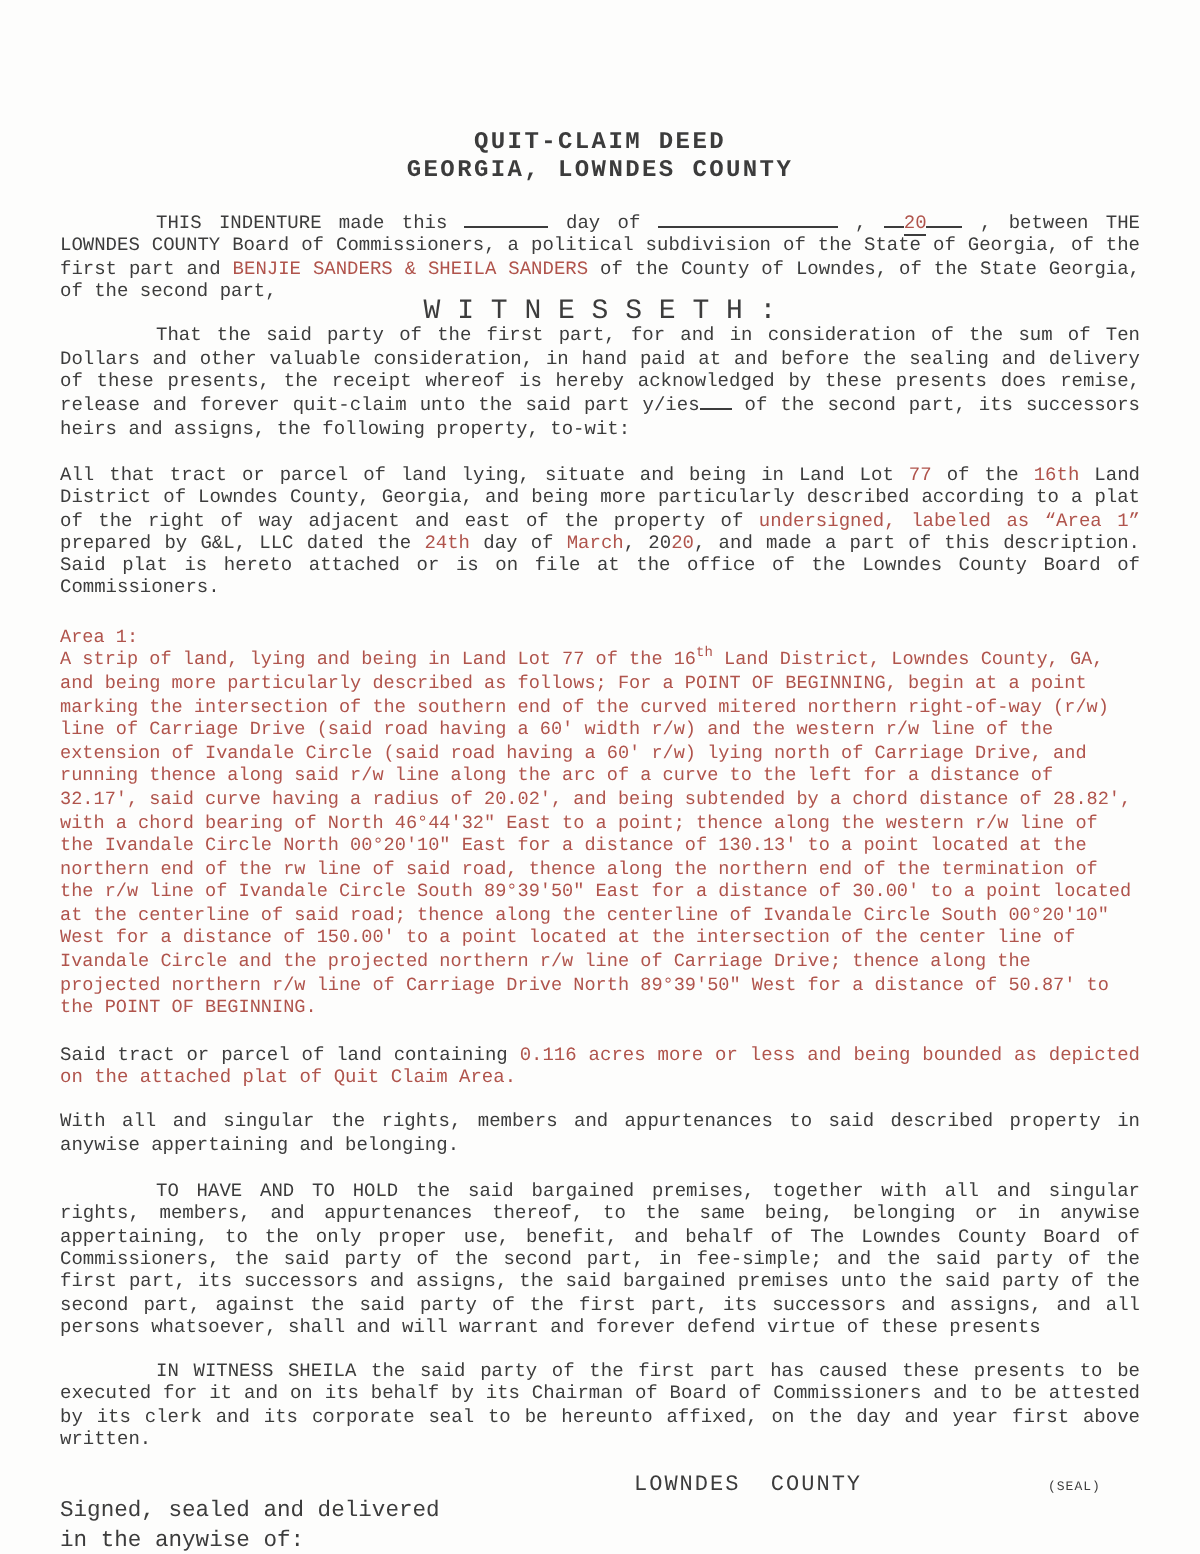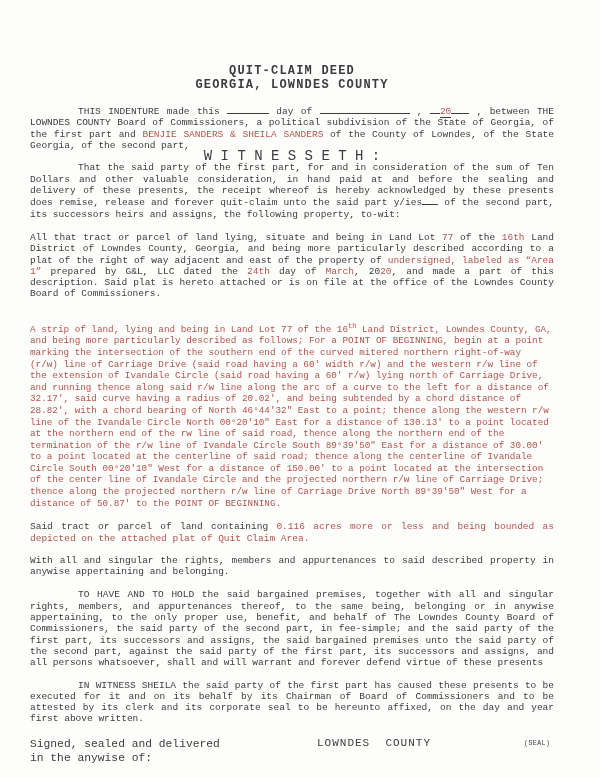--- a/index.html
+++ b/index.html
@@ -3,44 +3,44 @@
 <meta charset="utf-8">
 <style>
   :root { --ink:#3c3c3c; --red:#b0544c; --paper:#fdfdfc; }
   * { margin:0; padding:0; box-sizing:border-box; }
   html,body { width:600px; }
   body {
     width:600px; height:777px; background:var(--paper);
     font-family:"Liberation Mono","DejaVu Sans Mono",monospace;
     color:var(--ink); overflow:hidden;
   }
-  .page { width:600px; height:741px; padding:64px 46px 0 30px; }
+  .page { width:600px; height:741px; padding:64px 30px 0 30px; }
   .title-block { text-align:center; margin-bottom:13px; }
   .title-line {
     font-size:12px; line-height:14px; font-weight:bold; letter-spacing:1.2px;
   }
   .para {
     font-size:9.5px; line-height:11.3px; text-align:justify;
   }
   .indent { text-indent:48px; }
   .center-line { text-align:center; font-size:14px; line-height:11.3px; }
   .mb0 { margin-bottom:0; }
   .mb11 { margin-bottom:11px; }
   .mb12 { margin-bottom:12px; }
-  .mb13 { margin-bottom:24px; }
+  .mb13 { margin-bottom:13px; }
   .red-para {
     font-size:9.3px; line-height:11.6px; text-align:left; color:var(--red);
   }
   .c-red { color:var(--red); }
   .u { }
   .bu { border-bottom:1px solid var(--ink); }
   .blank { display:inline-block; border-bottom:1px solid var(--ink); height:9px; vertical-align:baseline; }
   sup { font-size:7px; line-height:0; }
   .footer { position:relative; height:34px; margin-top:12px; }
-  .footer-left { position:absolute; left:0; top:0; font-size:11.3px; line-height:14.5px; }
+  .footer-left { position:absolute; left:0; top:12px; font-size:11.3px; line-height:14.5px; }
   .footer-county { position:absolute; left:287px; top:0; font-size:11px; letter-spacing:1px; white-space:pre; }
   .footer-seal { position:absolute; left:494px; top:3px; font-size:6.5px; letter-spacing:0.5px; }
 </style>
 </head>
 <body>
 
 <div class="page">
 
   <div class="title-block">
     <div class="title-line">QUIT-CLAIM DEED</div>
@@ -48,20 +48,21 @@
   </div>
 
   <p class="para indent mb0"><span>THIS INDENTURE made this </span><span class="blank" style="width: 42px;"></span><span> day of </span><span class="blank" style="width: 90px;"></span><span> , </span><span class="blank" style="width: 10px;"></span><span class="c-red bu">20</span><span class="blank" style="width: 18px;"></span><span> , between THE LOWNDES COUNTY Board of Commissioners, a political subdivision of the State of Georgia, of the first part and </span><span class="c-red u">BENJIE SANDERS &amp; SHEILA SANDERS</span><span> of the County of Lowndes, of the State Georgia, of the second part,</span></p>
 
   <div class="center-line mb0">W I T N E S S E T H :</div>
 
   <p class="para indent mb12"><span>That the said party of the first part, for and in consideration of the sum of Ten Dollars and other valuable consideration, in hand paid at and before the sealing and delivery of these presents, the receipt whereof is hereby acknowledged by these presents does remise, release and forever quit-claim unto the said part </span><span class="u">y/ies</span><span class="blank" style="width: 16px;"></span><span> of the second part, </span><span class="u">its successors</span><span> heirs and assigns, the following property, to-wit:</span></p>
 
   <p class="para mb13"><span>All that tract or parcel of land lying, situate and being in Land Lot </span><span class="c-red u">77</span><span> of the </span><span class="c-red u">16th</span><span> Land District of Lowndes County, Georgia, and being more particularly described according to a plat of the right of way adjacent and east of the property of </span><span class="c-red">undersigned, labeled as “Area 1”</span><span> prepared by G&amp;L, LLC dated the </span><span class="c-red u">24th</span><span> day of </span><span class="c-red u">March</span><span>, 20</span><span class="c-red u">20</span><span>, and made a part of this description.  Said plat is hereto attached or is on file at the office of the Lowndes County Board of Commissioners.</span></p>
 
+  <div class="red-para mb0">Area 1:</div>
 
   <p class="red-para mb12"><span>A strip of land, lying and being in Land Lot 77 of the 16</span><sup>th</sup><span> Land District, Lowndes County, GA, and being more particularly described as follows; For a POINT OF BEGINNING, begin at a point marking the intersection of the southern end of the curved mitered northern right-of-way (r/w) line of Carriage Drive (said road having a 60' width r/w) and the western r/w line of the extension of Ivandale Circle (said road having a 60' r/w) lying north of Carriage Drive, and running thence along said r/w line along the arc of a curve to the left for a distance of 32.17', said curve having a radius of 20.02', and being subtended by a chord distance of 28.82', with a chord bearing of North 46°44'32" East to a point; thence along the western r/w line of the Ivandale Circle North 00°20'10" East for a distance of 130.13' to a point located at the northern end of the rw line of said road, thence along the northern end of the termination of the r/w line of Ivandale Circle South 89°39'50" East for a distance of 30.00' to a point located at the centerline of said road; thence along the centerline of Ivandale Circle South 00°20'10" West for a distance of 150.00' to a point located at the intersection of the center line of Ivandale Circle and the projected northern r/w line of Carriage Drive; thence along the projected northern r/w line of Carriage Drive North 89°39'50" West for a distance of 50.87' to the POINT OF BEGINNING.</span></p>
 
   <p class="para mb11"><span>Said tract or parcel of land containing </span><span class="c-red u">0.116</span><span class="c-red"> acres more or less and being bounded as depicted on the attached plat of Quit Claim Area.</span></p>
 
   <p class="para mb12">With all and singular the rights, members and appurtenances to said described property in anywise appertaining and belonging.</p>
 
   <p class="para indent mb11">TO HAVE AND TO HOLD the said bargained premises, together with all and singular rights, members, and appurtenances thereof, to the same being, belonging or in anywise appertaining, to the only proper use, benefit, and behalf of The Lowndes County Board of Commissioners, the said party of the second part, in fee-simple; and the said party of the first part, its successors and assigns, the said bargained premises unto the said party of the second part, against the said party of the first part, its successors and assigns, and all persons whatsoever, shall and will warrant and forever defend virtue of these presents</p>
 
   <p class="para indent mb0">IN WITNESS SHEILA the said party of the first part has caused these presents to be executed for it and on its behalf by its Chairman of Board of Commissioners and to be attested by its clerk and its corporate seal to be hereunto affixed, on the day and year first above written.</p>

